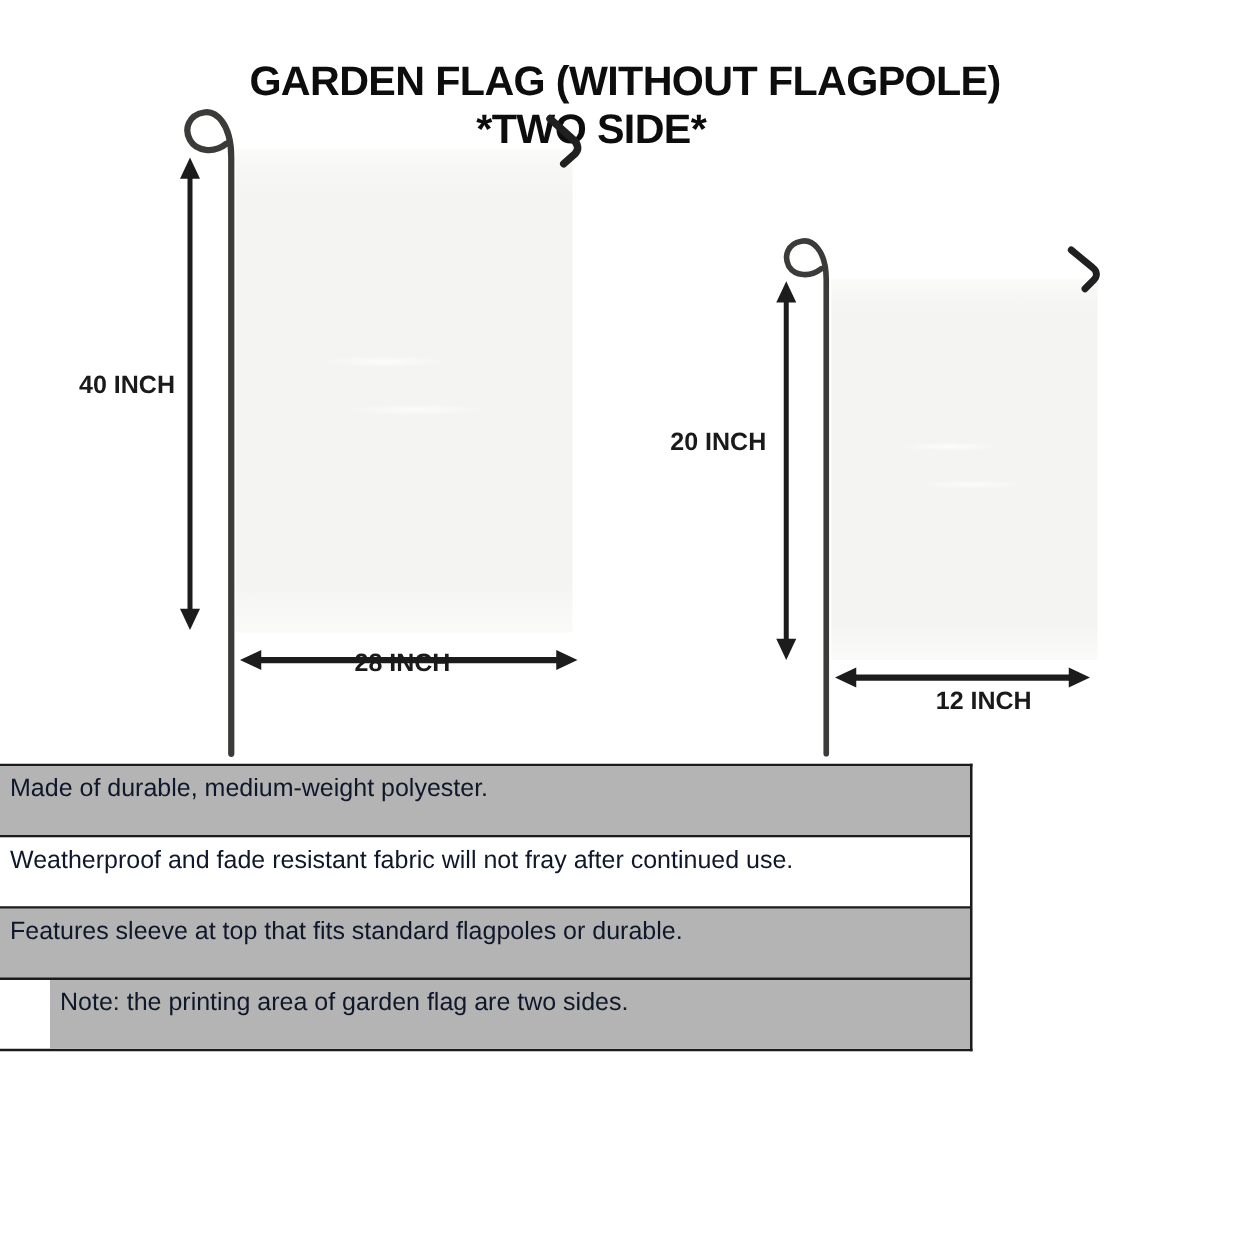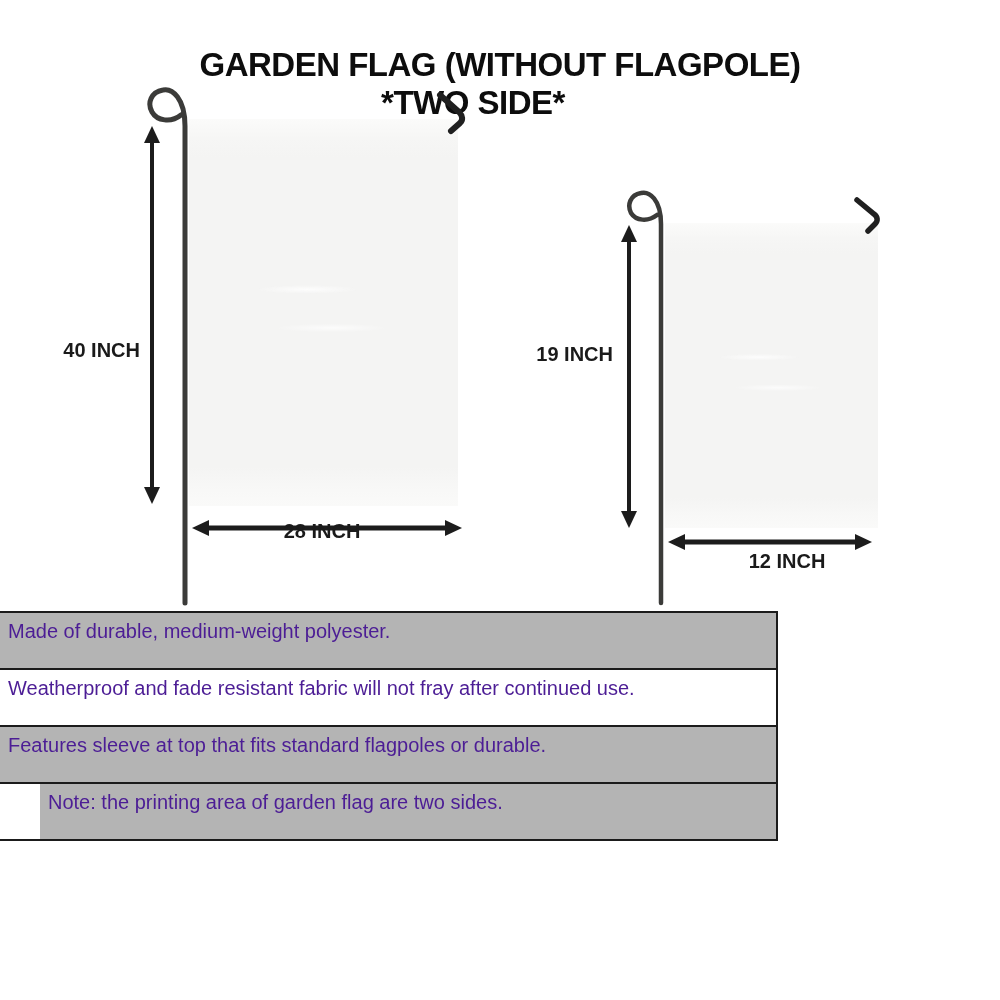--- a/index.html
+++ b/index.html
@@ -56,21 +56,21 @@
   }
 
   
   .dim-label {
     position: absolute;
     color: #1a1a1a;
     font-weight: 700;
     font-size: 20px;
     white-space: nowrap;
   }
-  .dim-40 { left: 40px;  top: 297px; width: 100px; text-align: right; margin-top: 42px;  }
+  .dim-40 { left: 40px;  top: 297px; width: 100px; text-align: right;  }
   .dim-28 { left: 222px; top: 520px; width: 200px; text-align: center; }
   .dim-18 { left: 513px; top: 343px; width: 100px; text-align: right;  }
   .dim-12 { left: 665px; top: 550px; width: 200px; text-align: center; padding-left: 22px; }
 
   
   .features {
     position: absolute;
     left: 0; top: 611px;
     width: 778px;
     border: 2px solid #1b1b1b;
@@ -82,21 +82,21 @@
     border-bottom: 2px solid #1b1b1b;
     box-sizing: content-box;
     padding: 0;
   }
   .feature-row:last-child { border-bottom: none; margin-left: 40px; }
   .feature-row.gray  { background: #b4b4b4; }
   .feature-row.white { background: #ffffff; }
   .feature-row .txt {
     padding: 6px 10px 0 8px;
     font-size: 20px;
-    color: #4c1d95;
+    color: #0f172a;
     line-height: 1.25;
   }
 </style>
 </head>
 <body>
 
 <div id="page">
 
   <div class="title">
     <span class="line1">GARDEN FLAG (WITHOUT FLAGPOLE)</span>
@@ -136,21 +136,21 @@
 
     <g fill="#1c1c1c" stroke="#1c1c1c">
       <line x1="681" y1="542" x2="859" y2="542" stroke-width="5"></line>
       <polygon points="668,542 685,534 685,550" stroke="none"></polygon>
       <polygon points="872,542 855,534 855,550" stroke="none"></polygon>
     </g>
   </svg>
 
   <div class="dim-label dim-40">40 INCH</div>
   <div class="dim-label dim-28">28 INCH</div>
-  <div class="dim-label dim-18">19 INCH</div>
+  <div class="dim-label dim-18">20 INCH</div>
   <div class="dim-label dim-12">12 INCH</div>
 
   <div class="features">
     <div class="feature-row gray">
       <div class="txt">Made of durable, medium-weight polyester.</div>
     </div>
     <div class="feature-row white">
       <div class="txt">Weatherproof and fade resistant fabric will not fray after continued use.</div>
     </div>
     <div class="feature-row gray">

